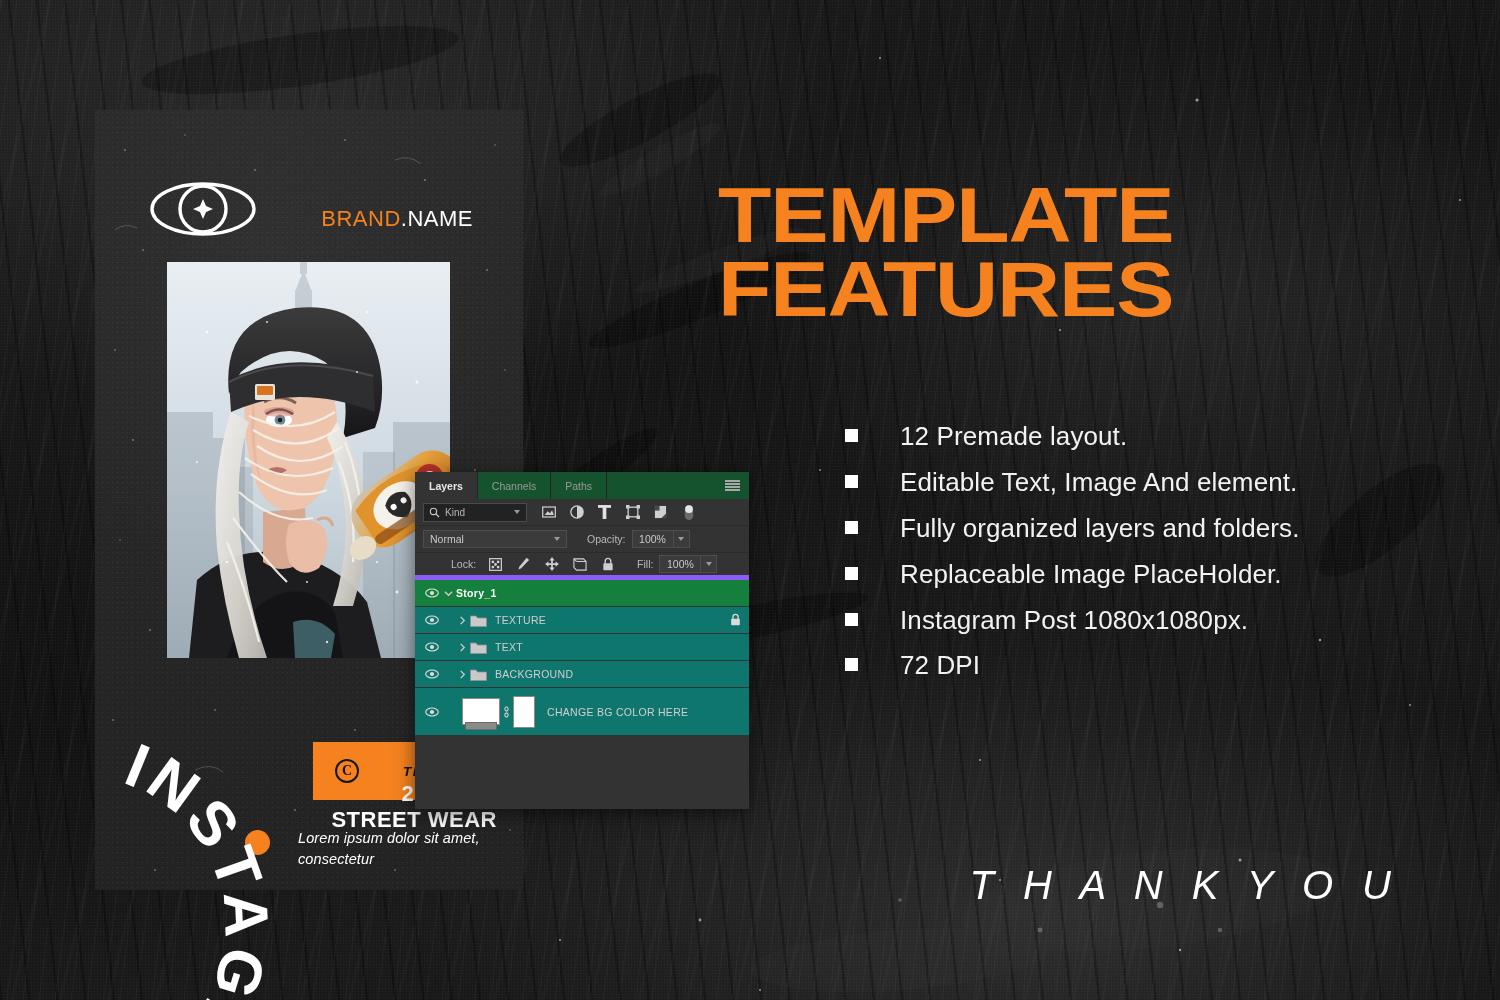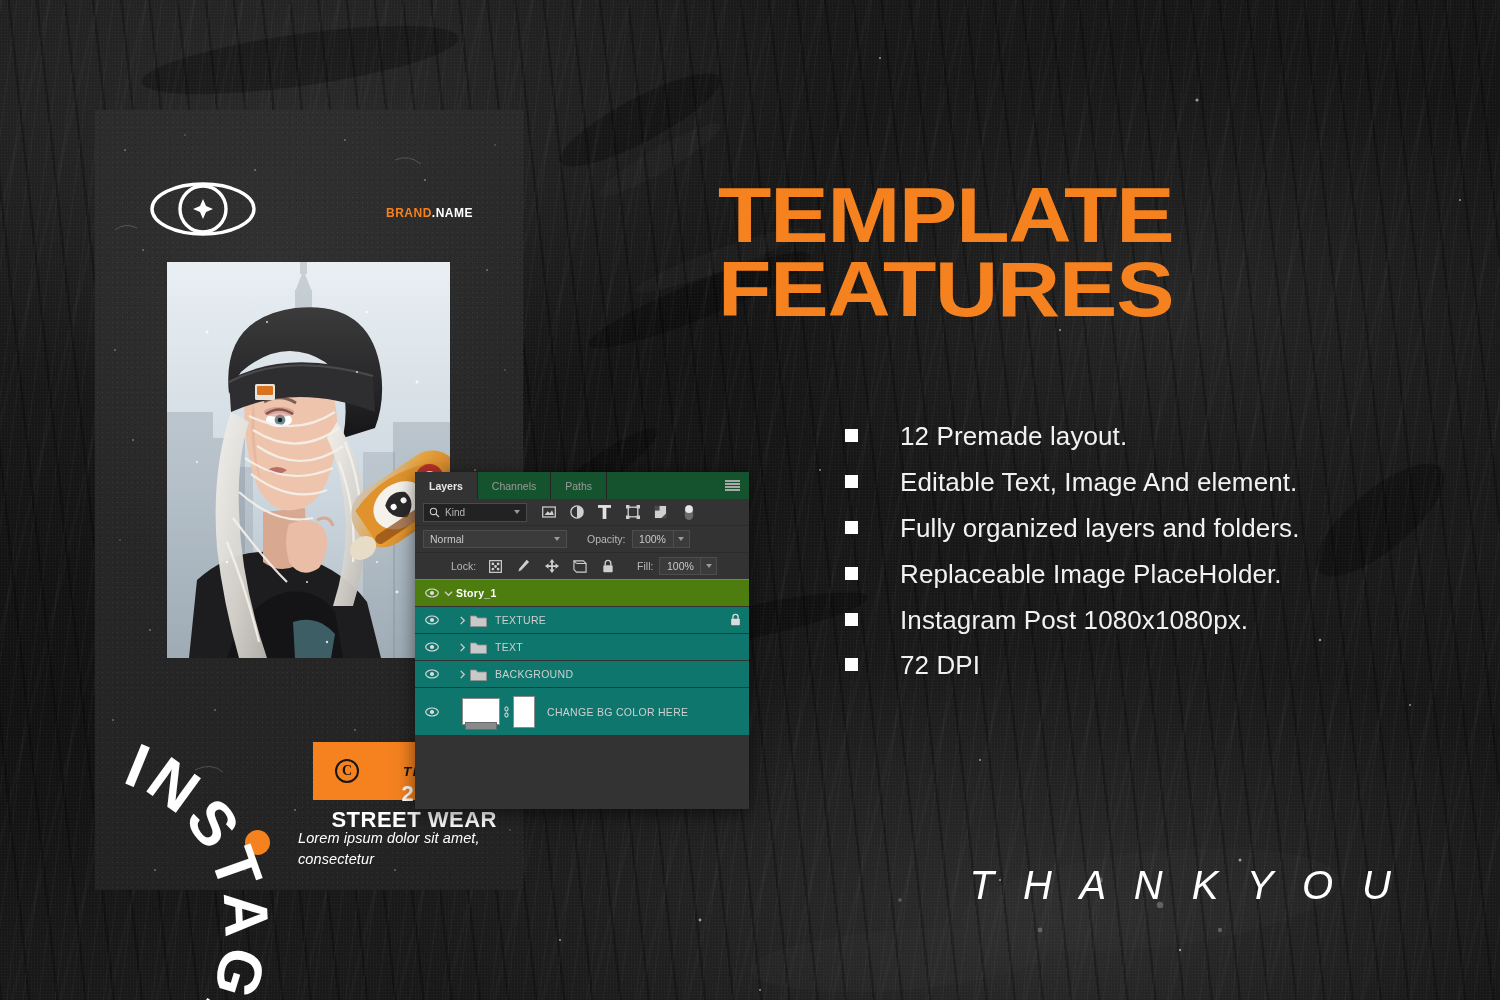--- a/index.html
+++ b/index.html
@@ -57,21 +57,21 @@
       radial-gradient(rgba(255,255,255,.16) 0.6px, rgba(0,0,0,0) 0.7px),
       radial-gradient(rgba(0,0,0,.4) 0.6px, rgba(0,0,0,0) 0.7px);
     background-size: 5px 5px, 7px 7px;
     background-position: 0 0, 2px 3px;
   }
 
   
   #card-logo { position:absolute; left:54px; top:70px; width:108px; height:58px; }
   #brand-name {
     position:absolute; right:50px; top:96px;
-    font-size:12px; font-weight:bold; letter-spacing:.5px;
+    font-size:22px; font-weight:normal; letter-spacing:.5px;
     color:#ffffff;
   }
   #brand-name .b-orange { color:#F5821F; }
 
   
   #card-photo {
     position:absolute; left:72px; top:152px; width:283px; height:396px;
     overflow:hidden;
     background:linear-gradient(180deg,#dfe7ec 0%, #cfd9e0 35%, #b9c5cd 100%);
   }
@@ -182,29 +182,29 @@
   #blend-select .chev { position:absolute; right:6px; }
   .field-label { margin-left:20px; color:#b8b8b8; }
   .num-box {
     width:42px; height:18px; background:#3b3b3b; border:1px solid #4d4d4d;
     display:flex; align-items:center; justify-content:center; color:#c9c9c9; margin-left:6px;
   }
   .num-chev {
     width:16px; height:18px; background:#3b3b3b; border:1px solid #4d4d4d; border-left:none;
     display:flex; align-items:center; justify-content:center;
   }
-  #lock-row { border-bottom:1px solid #8b5cf6;padding-left:36px; }
+  #lock-row { border-bottom:5px solid #8b5cf6;padding-left:36px; }
   .lock-icons { display:flex; align-items:center; gap:13px; margin-left:12px; }
 
   #layer-list { background:#3b3b3b; }
   .layer-row {
     display:flex; align-items:center; height:27px; padding:0 8px;
     border-bottom:1px solid #333333; background:#0f766e;
   }
-  .layer-row.group-head { background:#4d7c0f; }
+  .layer-row.group-head { background:#15803d; }
   .layer-row.tall { height:48px; }
   .eye { width:17px; flex:none; display:flex; align-items:center; justify-content:center; }
   .disclosure { width:16px; flex:none; display:flex; align-items:center; justify-content:center; color:#bdbdbd; font-size:10px; }
   .folder-ico { width:17px; height:13px; flex:none; margin-right:8px; }
   .layer-name { color:#cfcfcf; font-size:10.5px; letter-spacing:.3px; }
   .layer-row.group-head .layer-name { color:#ffffff; font-weight:bold; }
   .lock-badge { margin-left:auto; }
   .thumb-main {
     width:38px; height:27px; background:#ffffff; border:1.5px solid #8a8a8a; flex:none;
     position:relative; margin-left:2px;

